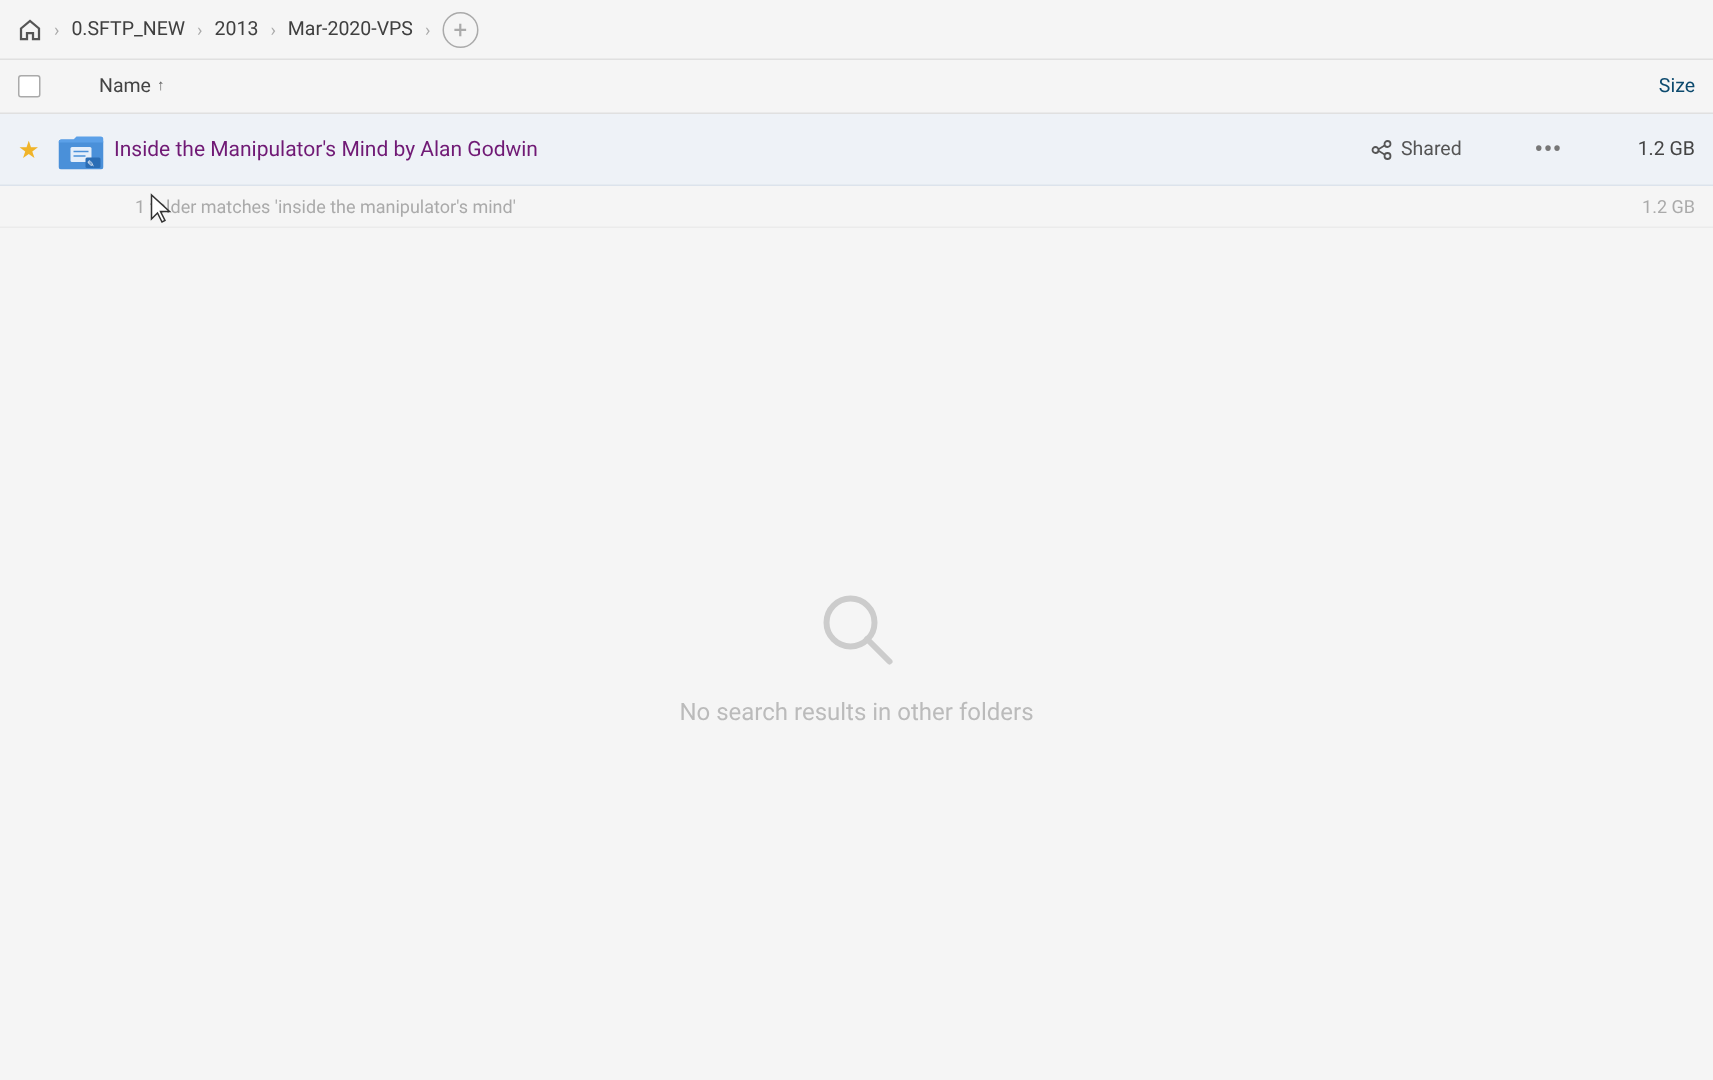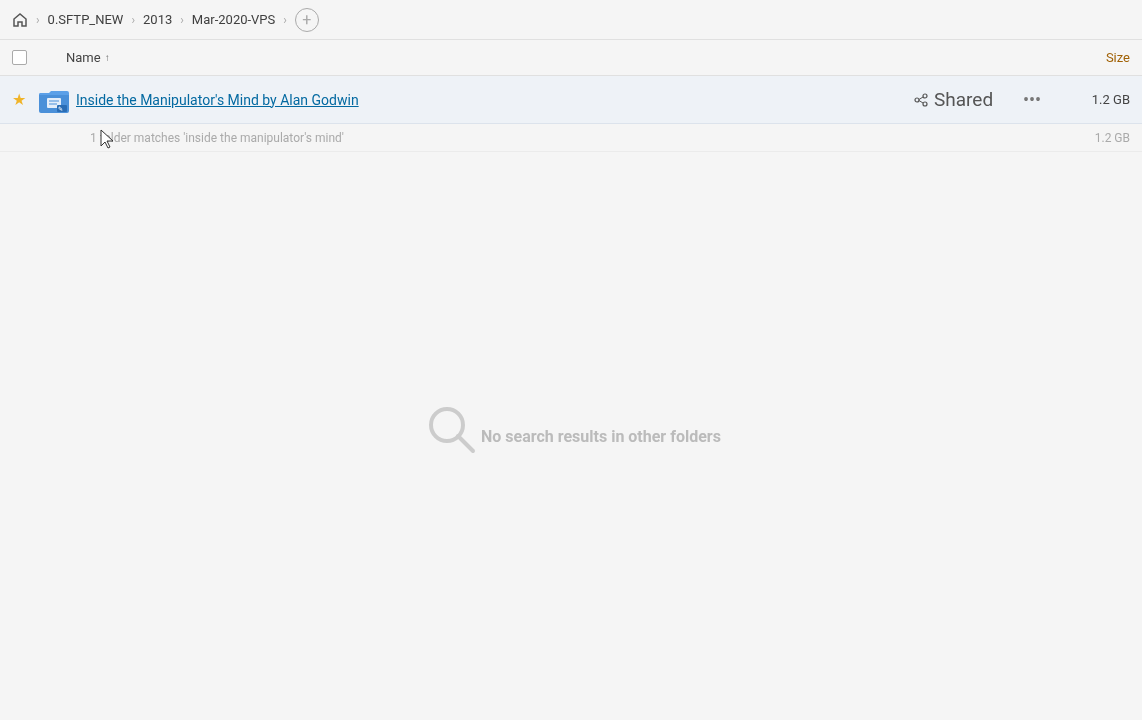--- a/index.html
+++ b/index.html
@@ -93,21 +93,21 @@
 
     .col-name-arrow {
       font-size: 10px;
       color: #666;
     }
 
     .col-size {
       width: 80px;
       text-align: right;
       font-size: 13px;
-      color: #a16207;
+      color: #0c4a6e;
     }
 
     
     .file-row {
       display: flex;
       align-items: center;
       padding: 0 12px;
       height: 48px;
       background: #eef2f7;
       border-bottom: 1px solid #dce3ec;
@@ -125,31 +125,30 @@
       width: 36px;
       flex-shrink: 0;
       display: flex;
       align-items: center;
       justify-content: center;
     }
 
     .file-name-col {
       flex: 1;
       font-size: 14px;
-      color: #0369a1;
+      color: #701a75;
       padding-left: 4px;
-      text-decoration: underline;
     }
 
     .shared-col {
       display: flex;
       align-items: center;
       gap: 6px;
       color: #555;
-      font-size: 19px;
+      font-size: 13px;
       width: 100px;
     }
 
     .more-col {
       width: 36px;
       color: #777;
       text-align: center;
       font-size: 18px;
     }
 
@@ -177,26 +176,25 @@
     }
 
     .match-size {
       font-size: 12px;
       color: #aaa;
     }
 
     
     .no-results {
       display: flex;
-      flex-direction: row;
+      flex-direction: column;
       align-items: center;
       justify-content: center;
       height: calc(720px - 40px - 36px - 48px - 28px);
       background: #f5f5f5;
-      font-weight: bold;
     }
 
     .no-results-icon {
       color: #ccc;
       margin-bottom: 12px;
     }
 
     .no-results-text {
       font-size: 16px;
       color: #bbb;

